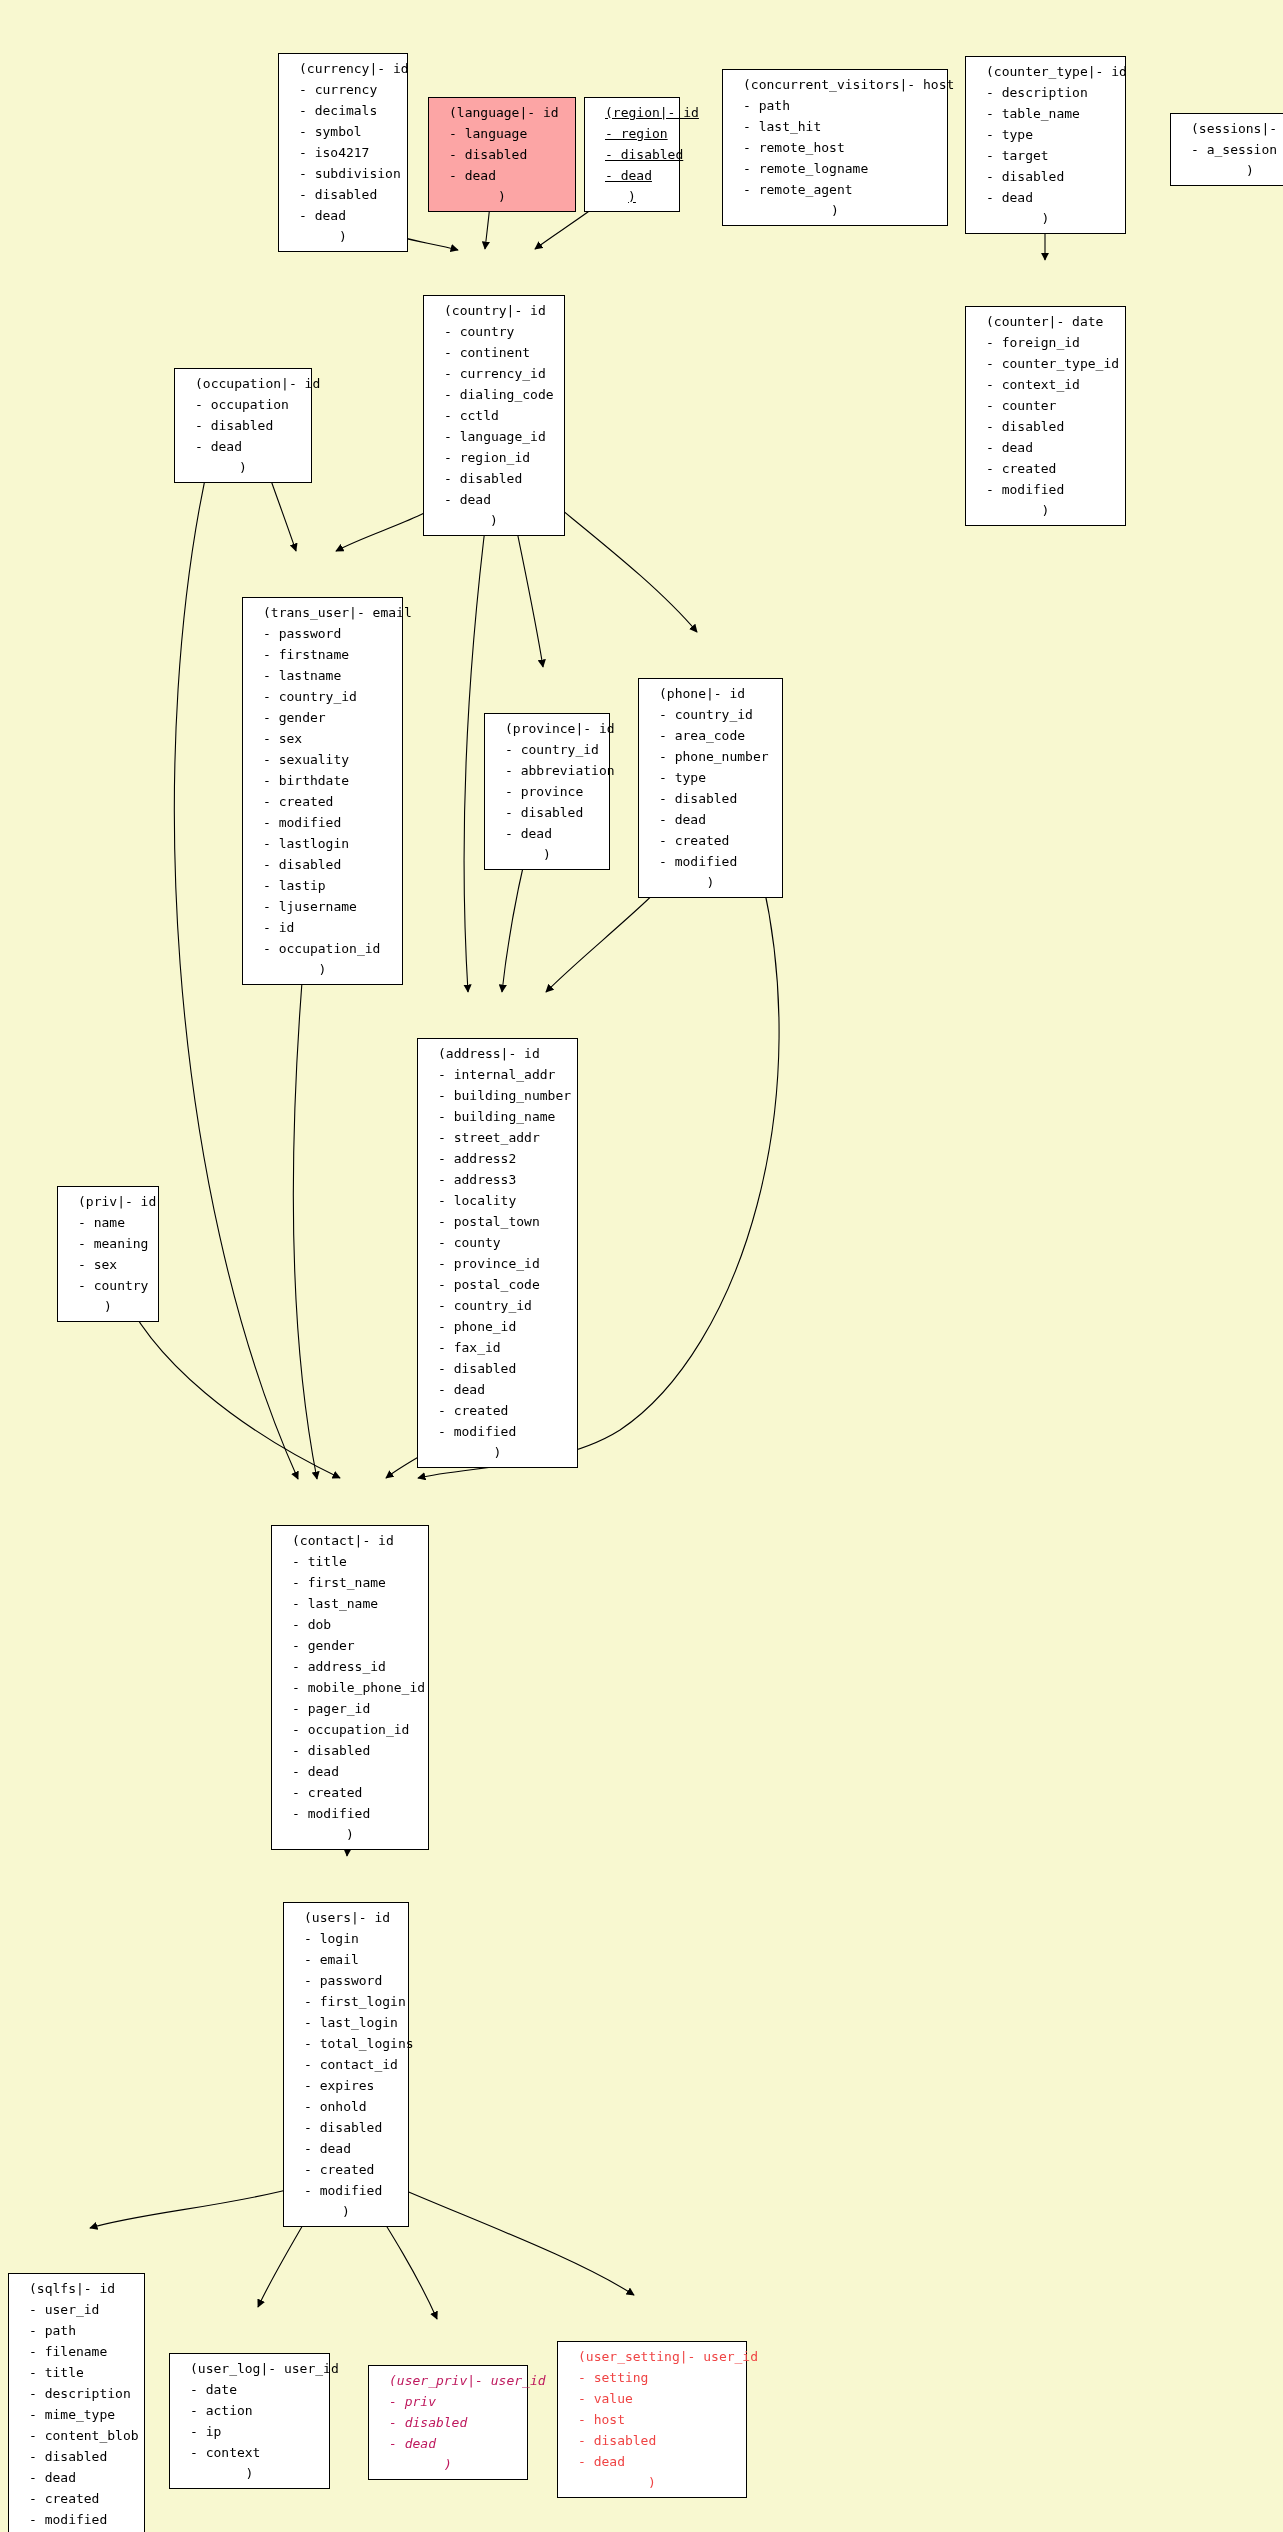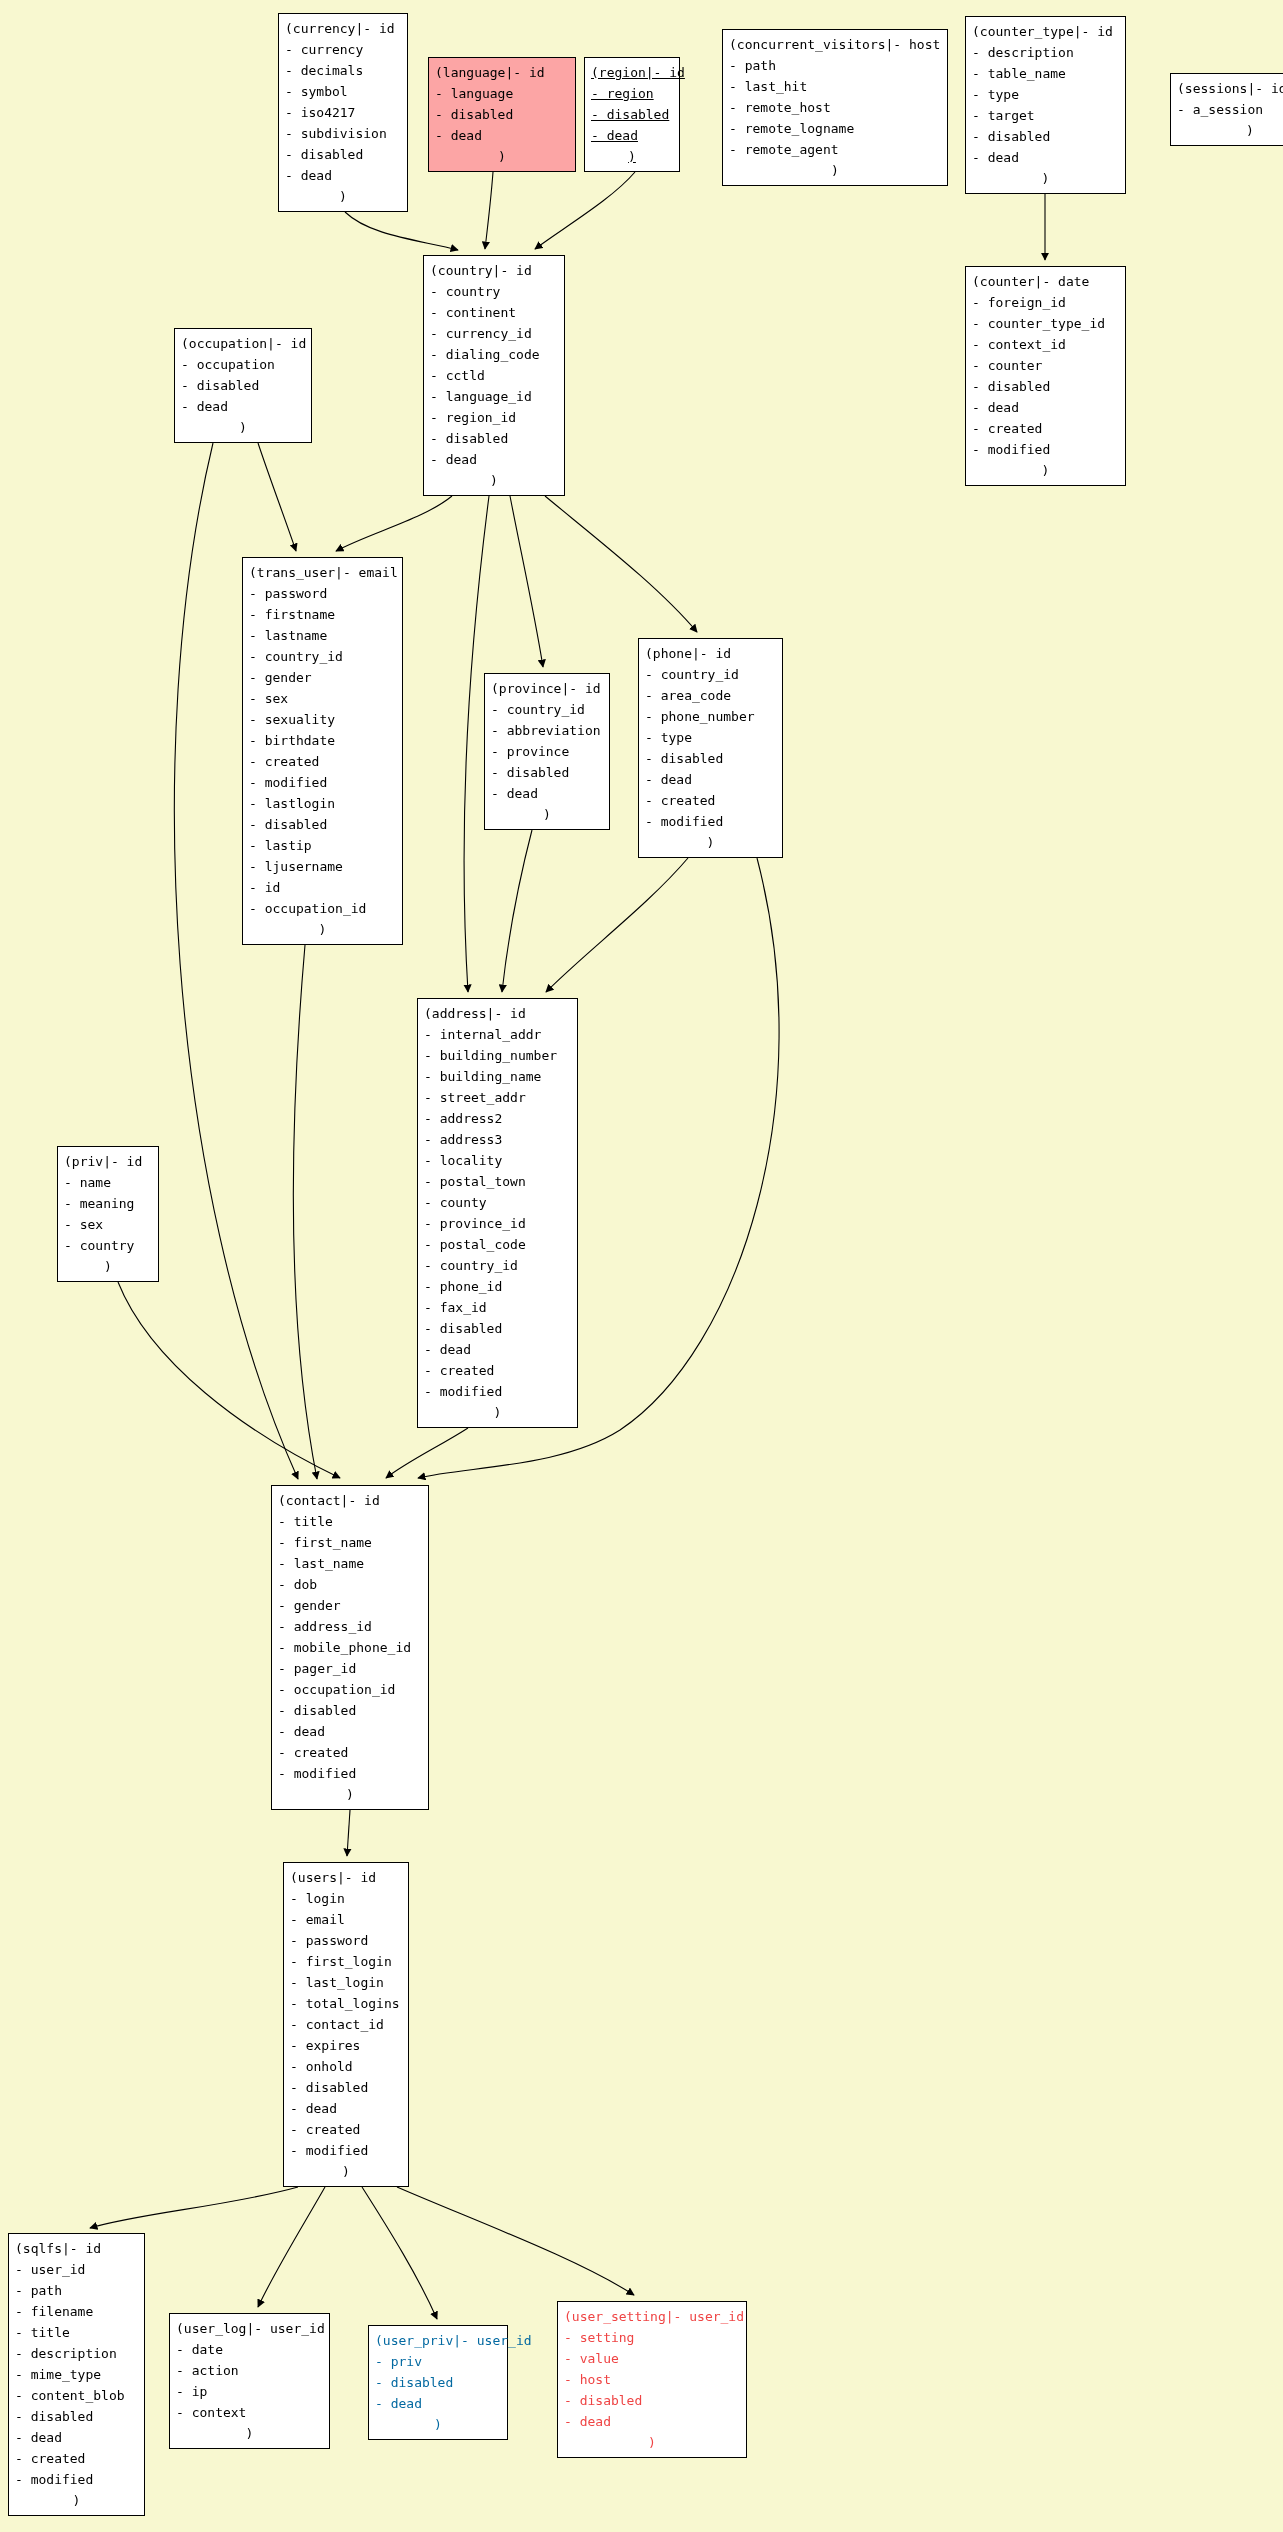--- a/index.html
+++ b/index.html
@@ -10,25 +10,26 @@
     overflow:hidden;
     background:#F8F8D0;
     font-family:"DejaVu Sans Mono", monospace;
   }
   svg.edge-layer { position:absolute; left:0; top:0; pointer-events:none; }
   .edge { fill:none; stroke:#000; stroke-width:1.1; }
   .node {
     position:absolute;
     background:#FFFFFF;
     border:1px solid #000;
-    padding:4px 6px;
+    padding:4px 20px;
     font-size:13px;
     line-height:21px;
     color:#000;
     white-space:pre;
+    margin-top:40px;
   }
   .node .hdr { white-space:pre; }
   .node .fld { white-space:pre; }
   .node .cls { text-align:center; }
 </style>
 </head>
 <body>
 
 <div class="canvas" style="background: rgb(248, 248, 208);">
   <svg class="edge-layer" width="1283" height="2532" viewBox="0 0 1283 2532" xmlns="http://www.w3.org/2000/svg">
@@ -73,16 +74,16 @@
       <div class="node" style="left: 423px; top: 255px; width: 142px; background: rgb(255, 255, 255); border-color: rgb(0, 0, 0); color: rgb(0, 0, 0);"><div class="hdr">(country|- id</div><div class="fld">- country</div><div class="fld">- continent</div><div class="fld">- currency_id</div><div class="fld">- dialing_code</div><div class="fld">- cctld</div><div class="fld">- language_id</div><div class="fld">- region_id</div><div class="fld">- disabled</div><div class="fld">- dead</div><div class="cls">)</div></div>
       <div class="node" style="left: 242px; top: 557px; width: 161px; background: rgb(255, 255, 255); border-color: rgb(0, 0, 0); color: rgb(0, 0, 0);"><div class="hdr">(trans_user|- email</div><div class="fld">- password</div><div class="fld">- firstname</div><div class="fld">- lastname</div><div class="fld">- country_id</div><div class="fld">- gender</div><div class="fld">- sex</div><div class="fld">- sexuality</div><div class="fld">- birthdate</div><div class="fld">- created</div><div class="fld">- modified</div><div class="fld">- lastlogin</div><div class="fld">- disabled</div><div class="fld">- lastip</div><div class="fld">- ljusername</div><div class="fld">- id</div><div class="fld">- occupation_id</div><div class="cls">)</div></div>
       <div class="node" style="left: 484px; top: 673px; width: 126px; background: rgb(255, 255, 255); border-color: rgb(0, 0, 0); color: rgb(0, 0, 0);"><div class="hdr">(province|- id</div><div class="fld">- country_id</div><div class="fld">- abbreviation</div><div class="fld">- province</div><div class="fld">- disabled</div><div class="fld">- dead</div><div class="cls">)</div></div>
       <div class="node" style="left: 638px; top: 638px; width: 145px; background: rgb(255, 255, 255); border-color: rgb(0, 0, 0); color: rgb(0, 0, 0);"><div class="hdr">(phone|- id</div><div class="fld">- country_id</div><div class="fld">- area_code</div><div class="fld">- phone_number</div><div class="fld">- type</div><div class="fld">- disabled</div><div class="fld">- dead</div><div class="fld">- created</div><div class="fld">- modified</div><div class="cls">)</div></div>
       <div class="node" style="left: 417px; top: 998px; width: 161px; background: rgb(255, 255, 255); border-color: rgb(0, 0, 0); color: rgb(0, 0, 0);"><div class="hdr">(address|- id</div><div class="fld">- internal_addr</div><div class="fld">- building_number</div><div class="fld">- building_name</div><div class="fld">- street_addr</div><div class="fld">- address2</div><div class="fld">- address3</div><div class="fld">- locality</div><div class="fld">- postal_town</div><div class="fld">- county</div><div class="fld">- province_id</div><div class="fld">- postal_code</div><div class="fld">- country_id</div><div class="fld">- phone_id</div><div class="fld">- fax_id</div><div class="fld">- disabled</div><div class="fld">- dead</div><div class="fld">- created</div><div class="fld">- modified</div><div class="cls">)</div></div>
       <div class="node" style="left: 57px; top: 1146px; width: 102px; background: rgb(255, 255, 255); border-color: rgb(0, 0, 0); color: rgb(0, 0, 0);"><div class="hdr">(priv|- id</div><div class="fld">- name</div><div class="fld">- meaning</div><div class="fld">- sex</div><div class="fld">- country</div><div class="cls">)</div></div>
       <div class="node" style="left: 271px; top: 1485px; width: 158px; background: rgb(255, 255, 255); border-color: rgb(0, 0, 0); color: rgb(0, 0, 0);"><div class="hdr">(contact|- id</div><div class="fld">- title</div><div class="fld">- first_name</div><div class="fld">- last_name</div><div class="fld">- dob</div><div class="fld">- gender</div><div class="fld">- address_id</div><div class="fld">- mobile_phone_id</div><div class="fld">- pager_id</div><div class="fld">- occupation_id</div><div class="fld">- disabled</div><div class="fld">- dead</div><div class="fld">- created</div><div class="fld">- modified</div><div class="cls">)</div></div>
       <div class="node" style="left: 283px; top: 1862px; width: 126px; background: rgb(255, 255, 255); border-color: rgb(0, 0, 0); color: rgb(0, 0, 0);"><div class="hdr">(users|- id</div><div class="fld">- login</div><div class="fld">- email</div><div class="fld">- password</div><div class="fld">- first_login</div><div class="fld">- last_login</div><div class="fld">- total_logins</div><div class="fld">- contact_id</div><div class="fld">- expires</div><div class="fld">- onhold</div><div class="fld">- disabled</div><div class="fld">- dead</div><div class="fld">- created</div><div class="fld">- modified</div><div class="cls">)</div></div>
       <div class="node" style="left: 8px; top: 2233px; width: 137px; background: rgb(255, 255, 255); border-color: rgb(0, 0, 0); color: rgb(0, 0, 0);"><div class="hdr">(sqlfs|- id</div><div class="fld">- user_id</div><div class="fld">- path</div><div class="fld">- filename</div><div class="fld">- title</div><div class="fld">- description</div><div class="fld">- mime_type</div><div class="fld">- content_blob</div><div class="fld">- disabled</div><div class="fld">- dead</div><div class="fld">- created</div><div class="fld">- modified</div><div class="cls">)</div></div>
       <div class="node" style="left: 169px; top: 2313px; width: 161px; background: rgb(255, 255, 255); border-color: rgb(0, 0, 0); color: rgb(0, 0, 0);"><div class="hdr">(user_log|- user_id</div><div class="fld">- date</div><div class="fld">- action</div><div class="fld">- ip</div><div class="fld">- context</div><div class="cls">)</div></div>
-      <div class="node" style="left: 368px; top: 2325px; width: 140px; background: rgb(255, 255, 255); border-color: rgb(0, 0, 0); color: #0369a1;"><div class="hdr">(user_priv|- user_id</div><div class="fld">- priv</div><div class="fld">- disabled</div><div class="fld">- dead</div><div class="cls">)</div></div>
+      <div class="node" style="left: 368px; top: 2325px; width: 160px; background: rgb(255, 255, 255); border-color: rgb(0, 0, 0); color: #be185d; font-style: italic;"><div class="hdr">(user_priv|- user_id</div><div class="fld">- priv</div><div class="fld">- disabled</div><div class="fld">- dead</div><div class="cls">)</div></div>
       <div class="node" style="left: 557px; top: 2301px; width: 190px; background: rgb(255, 255, 255); border-color: rgb(0, 0, 0); color: #ef4444;"><div class="hdr">(user_setting|- user_id</div><div class="fld">- setting</div><div class="fld">- value</div><div class="fld">- host</div><div class="fld">- disabled</div><div class="fld">- dead</div><div class="cls">)</div></div>
     </div>
 </div>
 
 </body></html>

